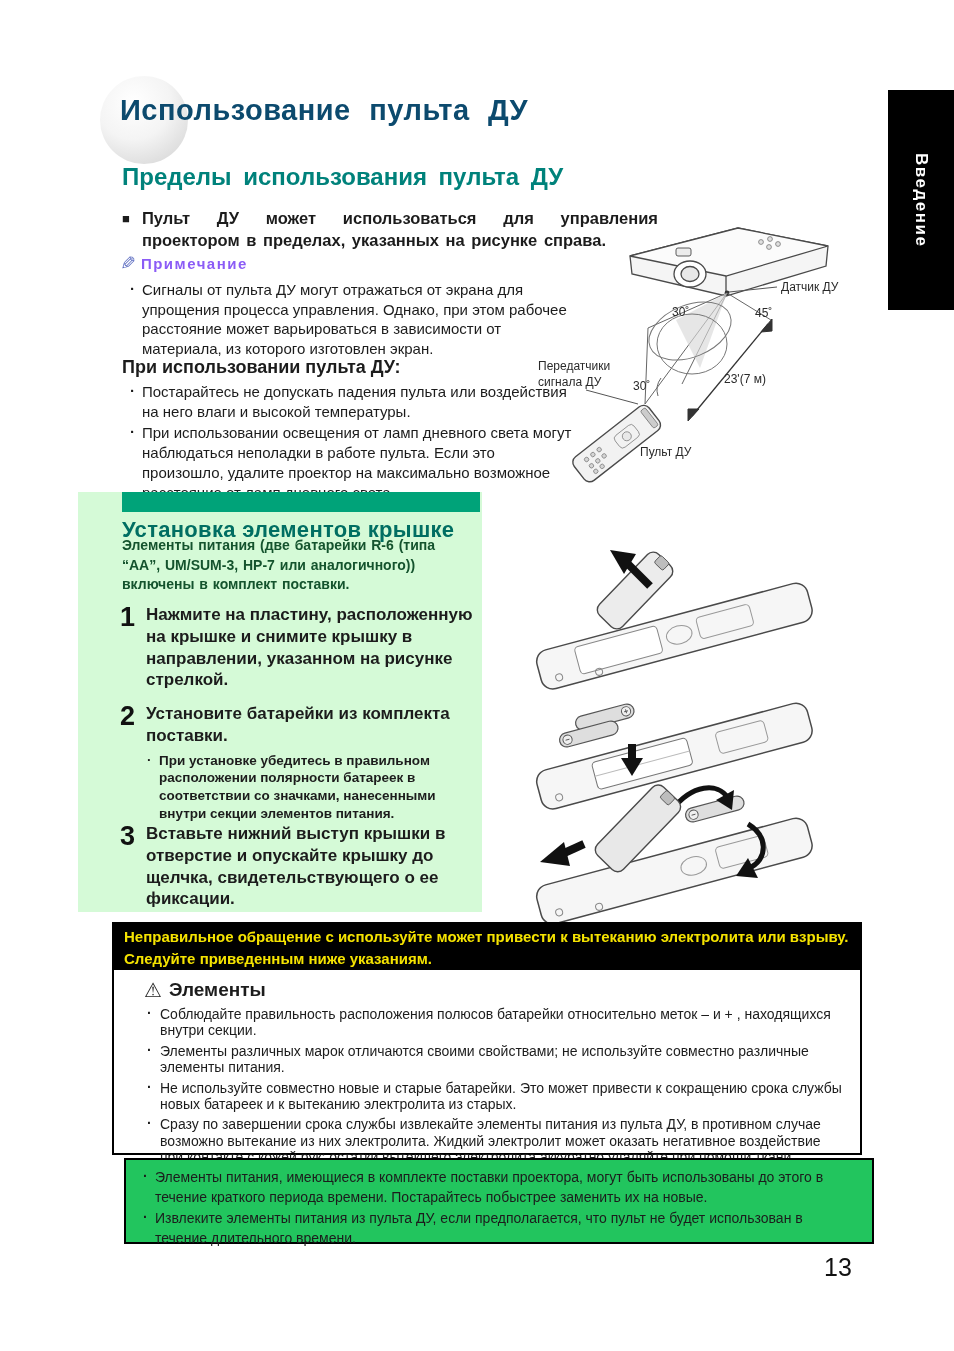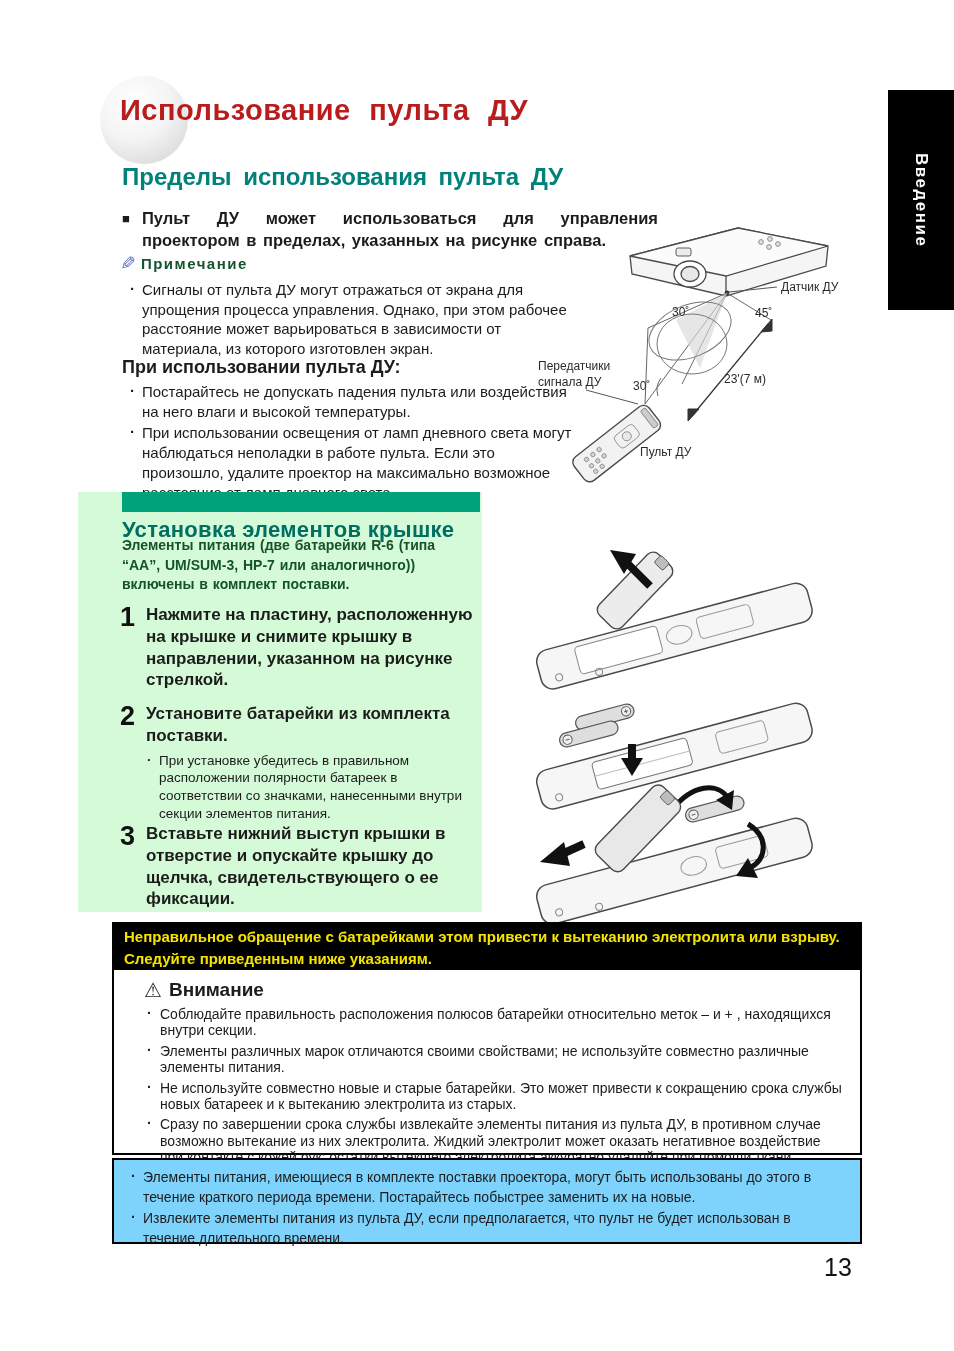--- a/index.html
+++ b/index.html
@@ -10,21 +10,21 @@
   }
   .abs { position:absolute; }
 
   
   .sphere {
     position:absolute; left:100px; top:76px; width:88px; height:88px; border-radius:50%;
     background: radial-gradient(circle at 38% 30%, #ffffff 0%, #f4f4f4 45%, #e2e2e2 72%, #cfcfcf 100%);
   }
   .title {
     position:absolute; left:120px; top:94px; margin:0;
-    font-size:29px; font-weight:700; letter-spacing:.5px; word-spacing:10px; color:#b91c1c;
+    font-size:29px; font-weight:700; letter-spacing:.5px; word-spacing:10px; color:#0c4a6e;
   }
   .side-tab {
     position:absolute; left:888px; top:90px; width:66px; height:220px; background:#000;
     display:flex; align-items:center; justify-content:center;
   }
   .side-tab span {
     writing-mode:vertical-rl; color:#fff; font-size:17px; font-weight:700; letter-spacing:1.5px;
   }
 
   
@@ -34,21 +34,21 @@
   }
   .intro {
     position:absolute; left:122px; top:208px; width:516px; margin:0;
     font-size:16.5px; font-weight:700; line-height:1.33; text-align:justify;
     padding-left:20px; word-spacing:2px;
   }
   .sq-marker { position:absolute; left:0; top:2px; font-size:13px; }
 
   .note-header { position:absolute; left:120px; top:252px; display:flex; align-items:center; }
   .pencil-icon { font-size:19px; color:#5f6fc2; margin-right:5px; transform:scaleX(-1); }
-  .note-label { font-size:15px; font-weight:700; color:#14532d; letter-spacing:1.5px; }
+  .note-label { font-size:15px; font-weight:700; color:#8b5cf6; letter-spacing:1.5px; }
 
   .blist { list-style:none; margin:0; padding:0; }
   .blist li { position:relative; padding-left:13px; }
   .blist li::before { content:"·"; position:absolute; left:1px; top:-1px; font-weight:700; }
 
   .note-list { position:absolute; left:129px; top:280px; width:445px; font-size:15px; line-height:1.3; }
   .usage-heading { position:absolute; left:122px; top:357px; margin:0; font-size:18px; font-weight:700; }
   .usage-list { position:absolute; left:129px; top:382px; width:445px; font-size:15px; line-height:1.33; }
   .usage-list li { margin-bottom:1px; }
 
@@ -57,40 +57,40 @@
 
   
   .green-box { position:absolute; left:78px; top:492px; width:404px; height:420px; background:#d5fad7; }
   .green-bar { position:absolute; left:122px; top:492px; width:358px; height:20px; background:#00a379; }
   .green-heading { position:absolute; left:122px; top:517px; margin:0; font-size:22px; font-weight:700; color:#006e62; letter-spacing:.3px; }
   .green-subtext { position:absolute; left:122px; top:536px; width:352px; margin:0; font-size:14px; font-weight:700; color:#14532d; line-height:1.4; word-spacing:1px; }
 
   .step { position:absolute; left:120px; width:360px; display:flex; }
   .step-num { width:26px; flex:0 0 26px; font-size:27px; font-weight:700; line-height:1; color:#111; }
   .step-text { font-size:17px; font-weight:700; line-height:1.28; width:330px; }
-  .step-note { margin-top:5px; font-size:13.5px; font-weight:400; line-height:1.33; width:318px; }
+  .step-note { margin-top:5px; font-size:13.5px; font-weight:700; line-height:1.33; width:318px; }
 
   
   .warn-banner {
     position:absolute; left:112px; top:922px; width:750px; height:46px; box-sizing:border-box;
     background:#000; color:#f5e300; font-size:15px; font-weight:700; line-height:1.45; padding:4px 12px;
   }
   .caution-box {
     position:absolute; left:112px; top:968px; width:750px; height:187px; box-sizing:border-box;
     border:2.5px solid #000; background:#fff;
   }
   .caution-header { display:flex; align-items:center; margin:8px 0 4px 30px; }
   .caution-tri { font-size:20px; margin-right:7px; }
   .caution-label { font-size:19px; font-weight:700; }
   .caution-list { margin-left:32px; width:698px; font-size:14px; line-height:1.17; }
   .caution-list li { margin-bottom:4px; padding-left:14px; }
 
   .info-box {
-    position:absolute; left:112px; top:1158px; width:750px; height:86px; box-sizing:border-box;
-    border:2.5px solid #000; background:#7dd3fc; padding:7px 12px 0 16px;
+    position:absolute; left:124px; top:1158px; width:750px; height:86px; box-sizing:border-box;
+    border:2.5px solid #000; background:#22c55e; padding:7px 12px 0 16px;
   }
   .info-list { font-size:14px; line-height:1.45; width:705px; }
 
   .page-num { position:absolute; left:824px; top:1253px; font-size:25px; color:#111; }
 </style>
 </head>
 <body>
 
 <div class="page">
 
@@ -274,27 +274,27 @@
         <rect x="85" y="12" width="10" height="12" rx="2" fill="#bdbdbd" stroke="#555" stroke-width="0.9"></rect>
       </g>
       <path d="M62,296 L40,306" stroke="#111" stroke-width="8" fill="none"></path>
       <polygon points="18,314 42,294 48,318" fill="#111"></polygon>
       <path d="M226,276 C246,288 246,310 228,320" stroke="#111" stroke-width="5" fill="none"></path>
       <polygon points="214,328 236,330 226,310" fill="#111"></polygon>
     </g>
   </svg>
 
   <div class="warn-banner">
-    <span>Неправильное обращение с батарейками этом привести к вытеканию электролита или взрыву. Следуйте приведенным ниже указаниям.</span>
+    <span>Неправильное обращение с используйте может привести к вытеканию электролита или взрыву. Следуйте приведенным ниже указаниям.</span>
   </div>
 
   <div class="caution-box">
     <div class="caution-header">
       <span class="caution-tri">⚠</span>
-      <span class="caution-label">Внимание</span>
+      <span class="caution-label">Элементы</span>
     </div>
     <ul class="blist caution-list">
       <li>Соблюдайте правильность расположения полюсов батарейки относительно меток – и + , находящихся внутри секции.</li>
       <li>Элементы различных марок отличаются своими свойствами; не используйте совместно различные элементы питания.</li>
       <li>Не используйте совместно новые и старые батарейки. Это может привести к сокращению срока службы новых батареек и к вытеканию электролита из старых.</li>
       <li>Сразу по завершении срока службы извлекайте элементы питания из пульта ДУ, в противном случае возможно вытекание из них электролита. Жидкий электролит может оказать негативное воздействие при контакте  с кожей рук: остатки вытекшего электролита аккуратно удаляйте при помощи ткани.</li>
     </ul>
   </div>
 
   <div class="info-box">

